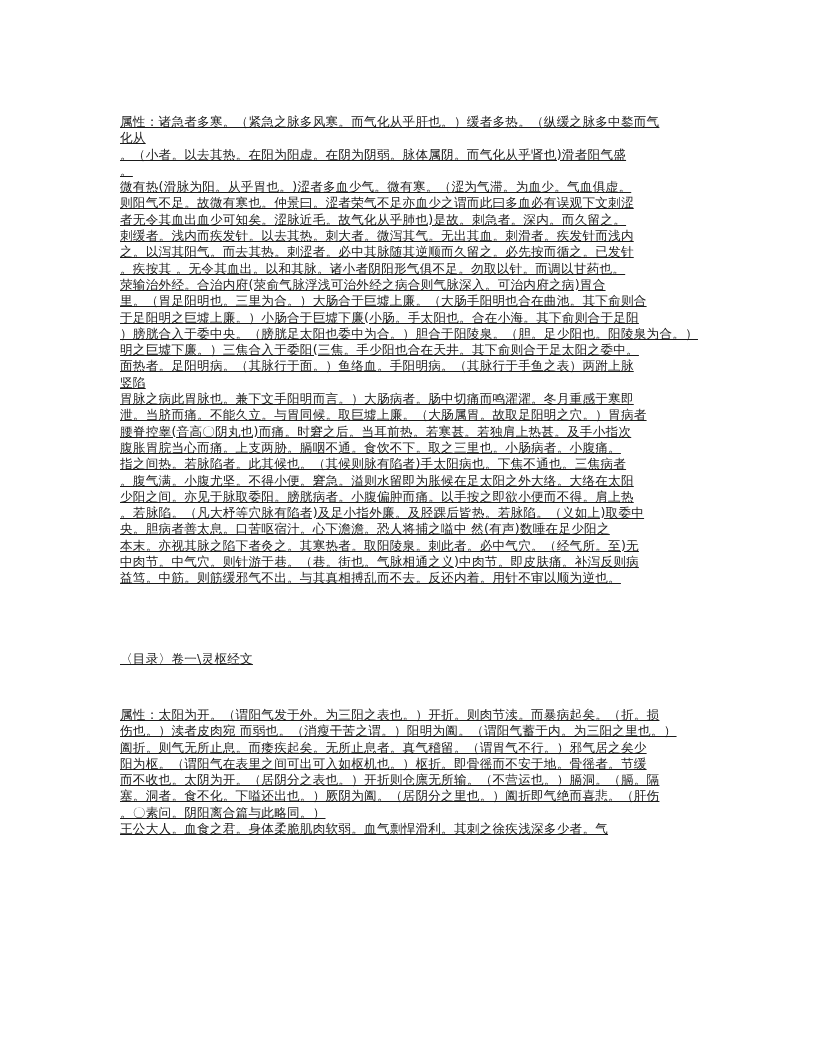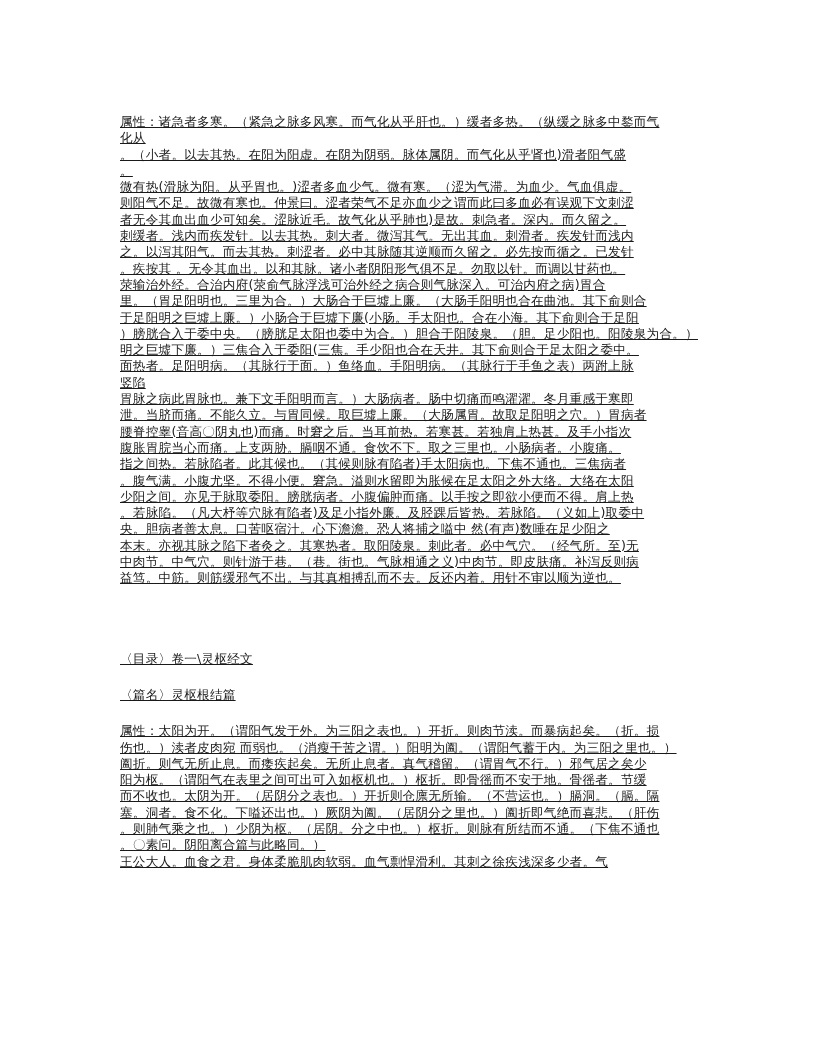--- a/index.html
+++ b/index.html
@@ -62,27 +62,25 @@
     <div class="line">央。胆病者善太息。口苦呕宿汁。心下澹澹。恐人将捕之嗌中 然(有声)数唾在足少阳之</div>
     <div class="line">本末。亦视其脉之陷下者灸之。其寒热者。取阳陵泉。刺此者。必中气穴。（经气所。至)无</div>
     <div class="line">中肉节。中气穴。则针游于巷。（巷。街也。气脉相通之义)中肉节。即皮肤痛。补泻反则病</div>
     <div class="line">益笃。中筋。则筋缓邪气不出。与其真相搏乱而不去。反还内着。用针不审以顺为逆也。</div>
   </div>
 
   <div class="gap-lg"></div>
 
   <div class="heading-line">〈目录〉卷一\灵枢经文</div>
   <div class="gap-md"></div>
-  <div class="heading-line">〈篇名〉灵枢根结篇</div>
   <div class="gap-md"></div>
 
   <div>
     <div class="line">属性：太阳为开。（谓阳气发于外。为三阳之表也。）开折。则肉节渎。而暴病起矣。（折。损</div>
     <div class="line">伤也。）渎者皮肉宛 而弱也。（消瘦干苦之谓。）阳明为阖。（谓阳气蓄于内。为三阳之里也。）</div>
     <div class="line">阖折。则气无所止息。而痿疾起矣。无所止息者。真气稽留。（谓胃气不行。）邪气居之矣少</div>
     <div class="line">阳为枢。（谓阳气在表里之间可出可入如枢机也。）枢折。即骨徭而不安于地。骨徭者。节缓</div>
     <div class="line">而不收也。太阴为开。（居阴分之表也。）开折则仓廪无所输。（不营运也。）膈洞。（膈。隔</div>
     <div class="line">塞。洞者。食不化。下嗌还出也。）厥阴为阖。（居阴分之里也。）阖折即气绝而喜悲。（肝伤</div>
-    <div class="line">。则肺气乘之也。）少阴为枢。（居阴。分之中也。）枢折。则脉有所结而不通。（下焦不通也</div>
     <div class="line">。〇素问。阴阳离合篇与此略同。）</div>
     <div class="line">王公大人。血食之君。身体柔脆肌肉软弱。血气剽悍滑利。其刺之徐疾浅深多少者。气</div>
   </div>
 </div>
 
 </body></html>

